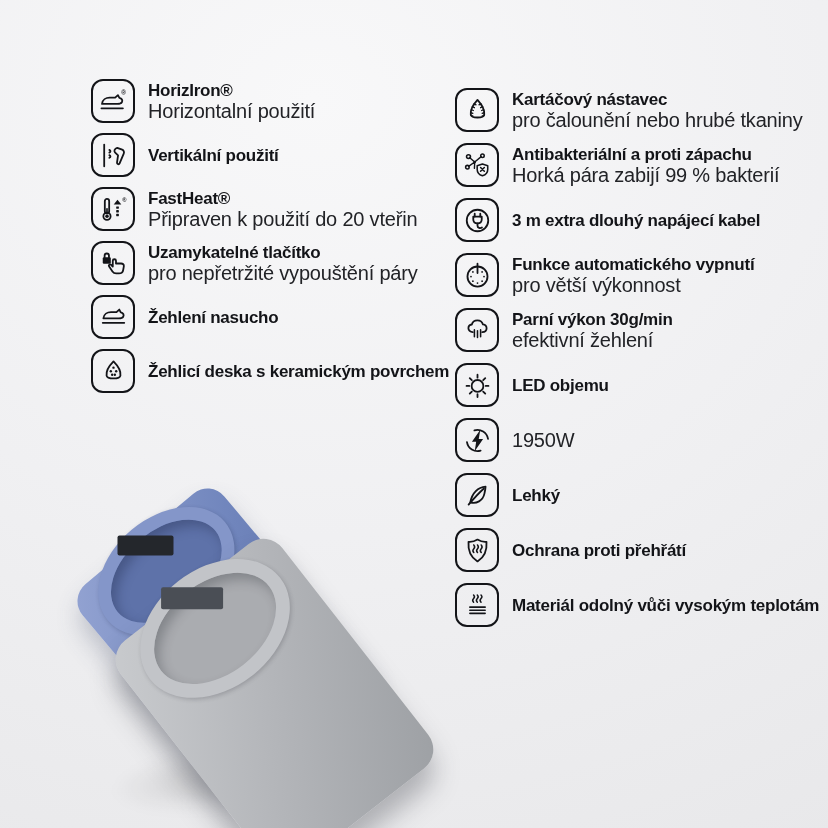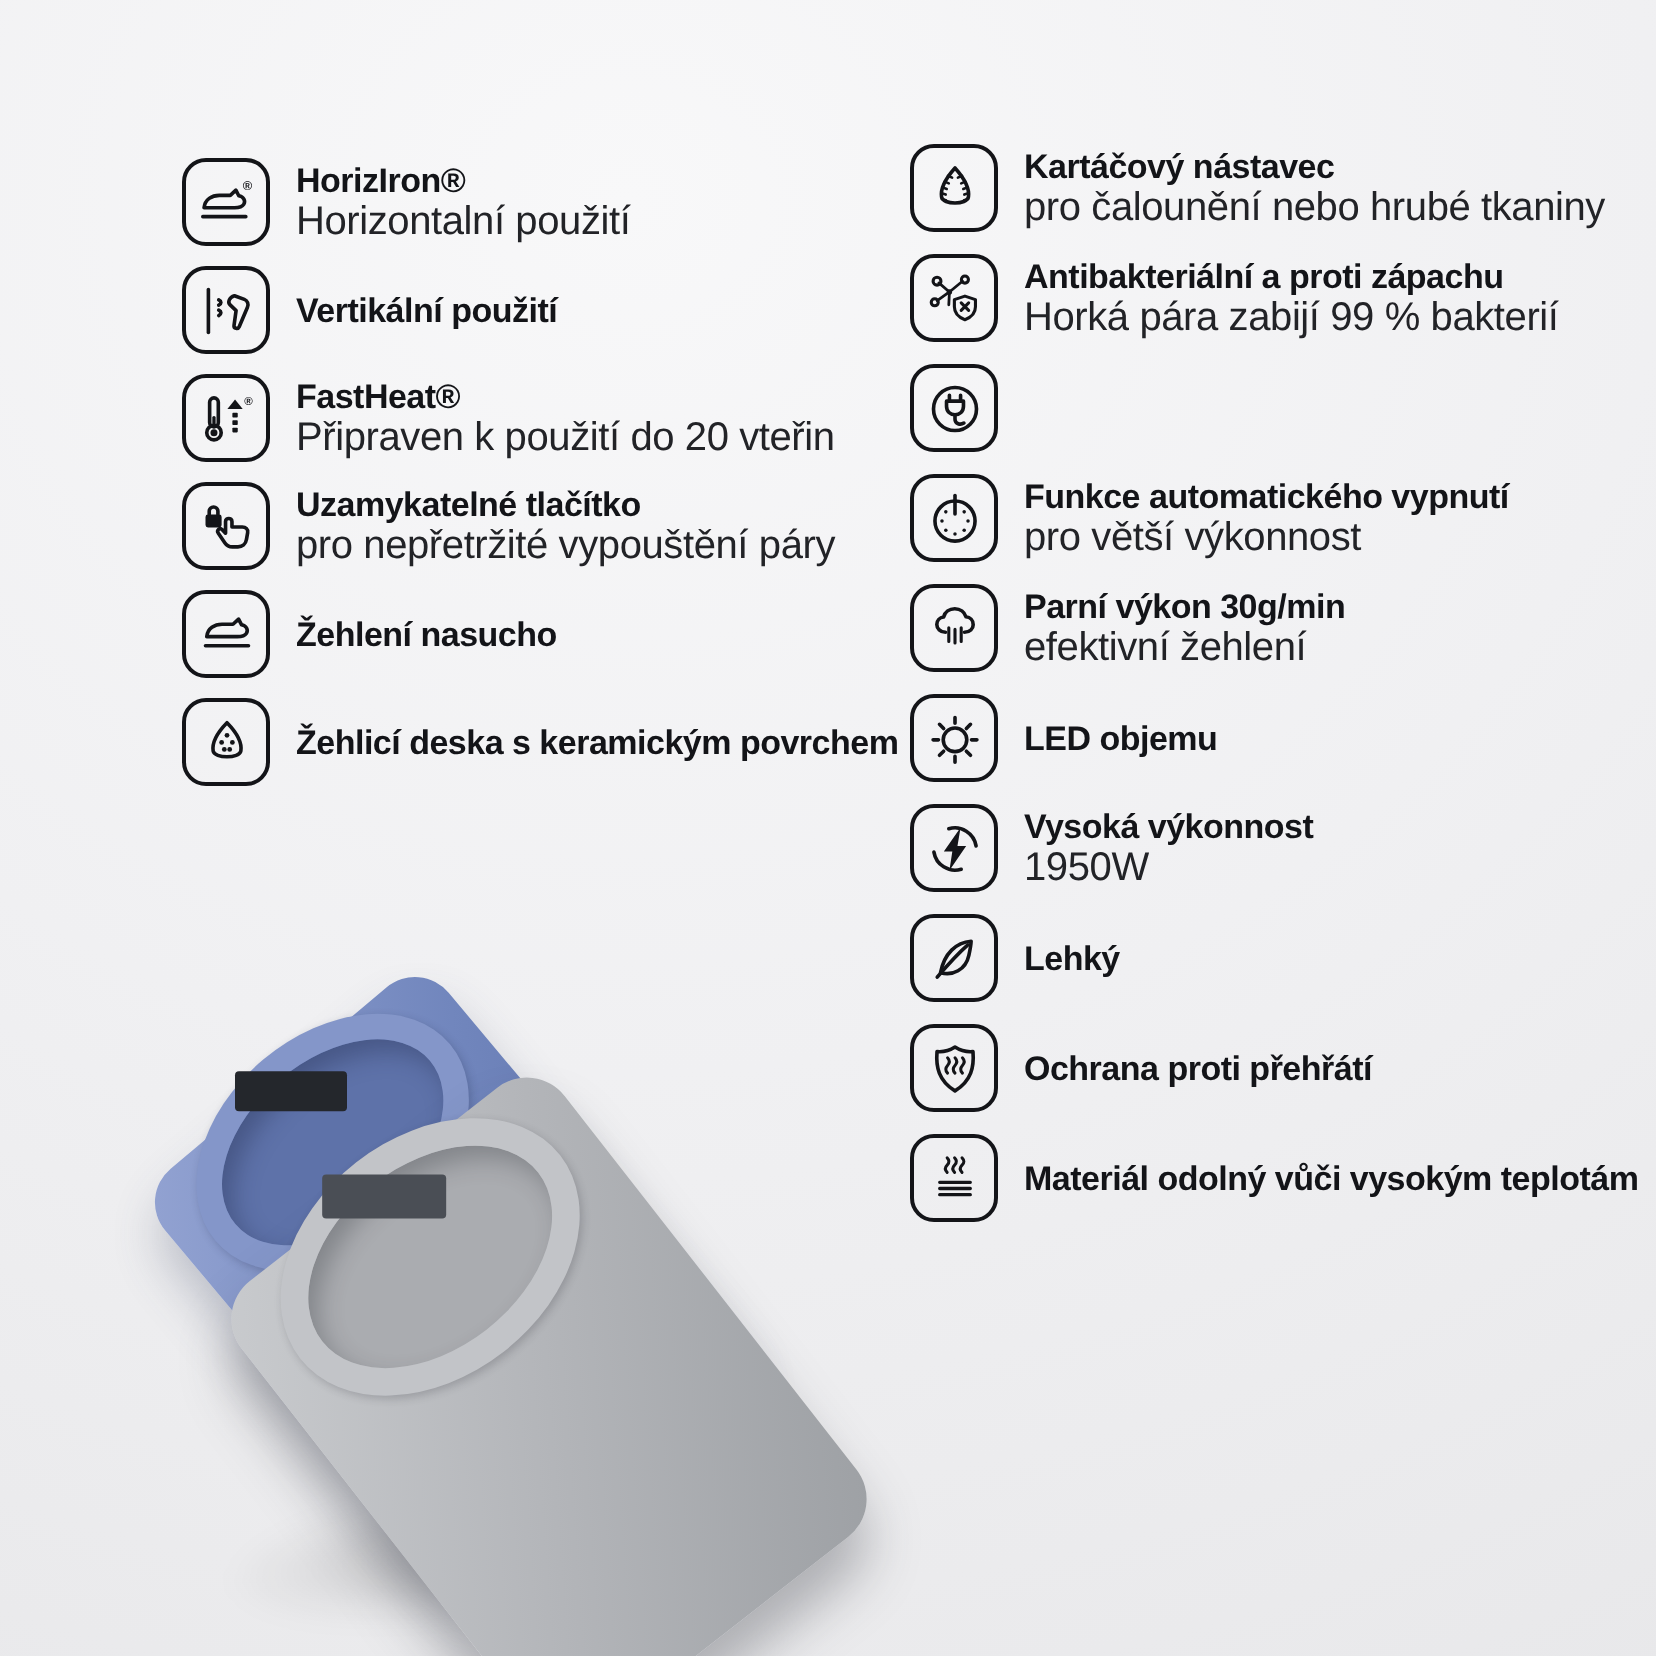--- a/index.html
+++ b/index.html
@@ -3,21 +3,21 @@
 <meta charset="utf-8">
 <style>
   html,body{margin:0;padding:0;}
   body{
     width:828px;height:828px;position:relative;overflow:hidden;
     font-family:"Liberation Sans","DejaVu Sans",sans-serif;
     background:radial-gradient(130% 110% at 38% 12%, var(--bg1) 0%, var(--bg2) 48%, var(--bg3) 100%);
   }
   .col{position:absolute;display:flex;flex-direction:column;z-index:3;}
   .col-left{left:91px;top:79px;gap:10px;}
-  .col-right{left:455px;top:72px;gap:11px;}
+  .col-right{left:455px;top:88px;gap:11px;}
   .row{display:flex;align-items:center;gap:13px;height:44px;}
   .box{
     width:44px;height:44px;min-width:44px;box-sizing:border-box;
     border:2.6px solid var(--ink);border-radius:12px;
     display:flex;align-items:center;justify-content:center;
   }
   .ic{width:31px;height:31px;fill:none;stroke:var(--ink);stroke-width:1.75;stroke-linecap:round;stroke-linejoin:round;}
   .ic .f{fill:var(--ink);stroke:none;}
   .ic text{font-family:"Liberation Sans",sans-serif;font-weight:700;}
   .txt{display:flex;flex-direction:column;justify-content:center;}
@@ -213,20 +213,23 @@
 
   <div class="row">
     <div class="box">
       <svg class="ic" viewBox="0 0 30 30">
         <circle cx="15" cy="15" r="10.4"></circle>
         <path d="M12.3 8.4 V11.2 M17.7 8.4 V11.2"></path>
         <path d="M10.9 11.2 H19.1 V13.7 C19.1 16.2 17.3 17.8 15 17.8 C12.7 17.8 10.9 16.2 10.9 13.7 Z"></path>
         <path d="M15 17.8 V20 C15 22.2 17.6 22.9 19.3 21.8"></path>
       </svg>
     </div>
+    <div class="txt">
+      <div class="t">3 m extra dlouhý napájecí kabel</div>
+    </div>
   </div>
 
   <div class="row">
     <div class="box">
       <svg class="ic" viewBox="0 0 30 30">
         <circle cx="15" cy="16" r="9.7"></circle>
         <path d="M15 3.6 V12.6"></path>
         <circle class="f" cx="21.3" cy="16" r="0.85"></circle>
         <circle class="f" cx="19.45" cy="20.45" r="0.85"></circle>
         <circle class="f" cx="15" cy="22.3" r="0.85"></circle>
@@ -270,21 +273,20 @@
 
   <div class="row">
     <div class="box">
       <svg class="ic" viewBox="0 0 30 30">
         <path d="M12 5.2 A10.4 10.4 0 0 1 25.2 13.5"></path>
         <path d="M18 24.8 A10.4 10.4 0 0 1 4.8 16.5"></path>
         <path class="f" d="M17.7 4.6 L9.6 16.2 H13.7 L12.3 25.4 L20.4 13.5 H16.2 Z"></path>
       </svg>
     </div>
     <div class="txt">
-      <div class="t">Vysoká výkonnost</div>
       <div class="s">1950W</div>
     </div>
   </div>
 
 
   <div class="row">
     <div class="box">
       <svg class="ic" viewBox="0 0 30 30">
         <path d="M22.8 6.4 C15.6 6.9 9.8 12.3 8 21.6 C13.8 23.3 20.2 20.2 21.7 13.2 C22.2 11 22.7 8.7 22.8 6.4 Z"></path>
         <path d="M6.4 23.8 C11.2 18.2 16.2 12.6 21.2 8.2"></path>

